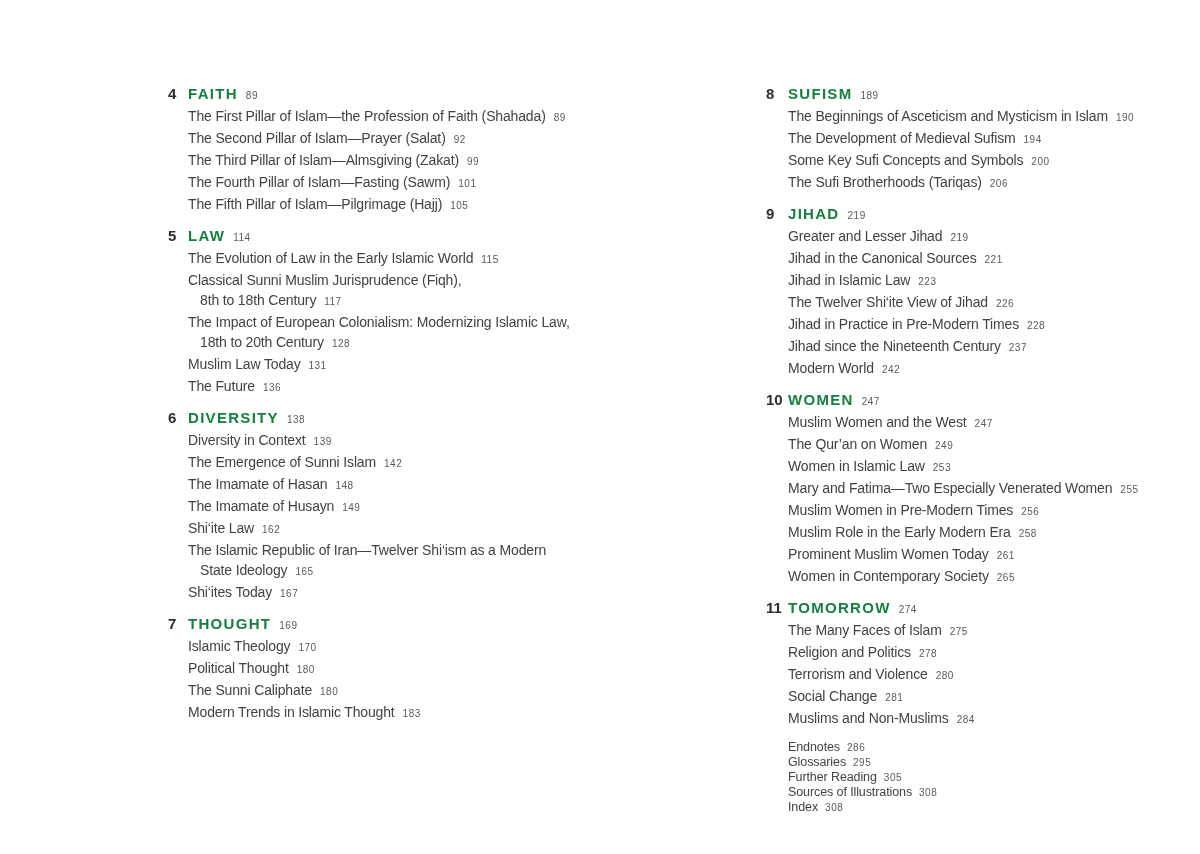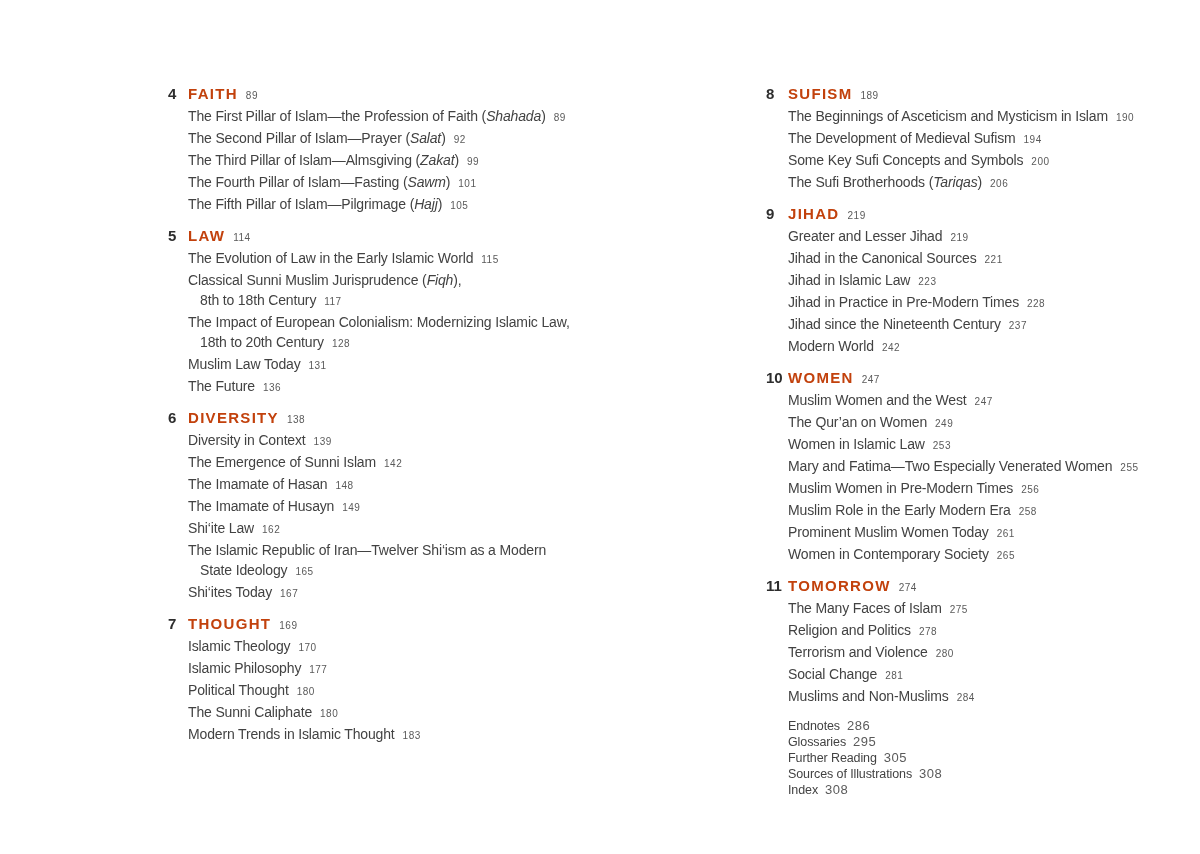--- a/index.html
+++ b/index.html
@@ -11,30 +11,30 @@
     color:#424242;
     overflow:hidden;
   }
   .col{position:absolute;top:84px;}
   .col-left{left:168px;width:500px;}
   .col-right{left:766px;width:420px;}
   .chapter{margin-bottom:10px;}
   .chap-head{display:flex;align-items:baseline;line-height:20px;white-space:nowrap;}
   .chap-num{flex:0 0 20px;font-weight:bold;font-size:15px;color:#2d2d2d;}
   .col-right .chap-num{flex:0 0 22px;}
-  .chap-title{font-weight:bold;font-size:15px;letter-spacing:1.3px;color:#c2410c;}
+  .chap-title{font-weight:bold;font-size:15px;letter-spacing:1.3px;color:#15803d;}
   .entries{padding-left:20px;}
   .col-right .entries{padding-left:22px;}
   .entry{line-height:20px;font-size:14px;letter-spacing:-0.15px;white-space:nowrap;}
   .entry.cont{padding-left:12px;}
-  .it{font-style:italic;}
+  .it{}
   .pnum{font-size:10px;color:#5a5a5a;margin-left:8px;letter-spacing:0.5px;}
   .backmatter{margin-top:8px;padding-left:22px;}
   .bm-row{line-height:15px;font-size:12.5px;letter-spacing:-0.1px;white-space:nowrap;}
-  .bm-row .pnum{font-size:13px;margin-left:7px;}
+  .bm-row .pnum{font-size:10px;margin-left:7px;}
 </style>
 </head>
 <body>
 
 <div class="page">
   <div class="col col-left">
       <div class="chapter">
         <div class="chap-head">
           <span class="chap-num">4</span>
           <span class="chap-title">FAITH</span>
@@ -82,21 +82,20 @@
         </div>
       </div>
       <div class="chapter">
         <div class="chap-head">
           <span class="chap-num">7</span>
           <span class="chap-title">THOUGHT</span>
           <span class="pnum">169</span>
         </div>
         <div class="entries">
           <div class="entry"><span class="etext"><span>Islamic Theology</span></span><span class="pnum">170</span></div>
-          <div class="entry"><span class="etext"><span>Islamic Philosophy</span></span><span class="pnum">177</span></div>
           <div class="entry"><span class="etext"><span>Political Thought</span></span><span class="pnum">180</span></div>
           <div class="entry"><span class="etext"><span>The Sunni Caliphate</span></span><span class="pnum">180</span></div>
           <div class="entry"><span class="etext"><span>Modern Trends in Islamic Thought</span></span><span class="pnum">183</span></div>
         </div>
       </div>
     </div>
   <div class="col col-right">
       <div class="chapter">
         <div class="chap-head">
           <span class="chap-num">8</span>
@@ -113,20 +112,21 @@
       <div class="chapter">
         <div class="chap-head">
           <span class="chap-num">9</span>
           <span class="chap-title">JIHAD</span>
           <span class="pnum">219</span>
         </div>
         <div class="entries">
           <div class="entry"><span class="etext"><span>Greater and Lesser Jihad</span></span><span class="pnum">219</span></div>
           <div class="entry"><span class="etext"><span>Jihad in the Canonical Sources</span></span><span class="pnum">221</span></div>
           <div class="entry"><span class="etext"><span>Jihad in Islamic Law</span></span><span class="pnum">223</span></div>
+          <div class="entry"><span class="etext"><span>The Twelver Shi‘ite View of Jihad</span></span><span class="pnum">226</span></div>
           <div class="entry"><span class="etext"><span>Jihad in Practice in Pre-Modern Times</span></span><span class="pnum">228</span></div>
           <div class="entry"><span class="etext"><span>Jihad since the Nineteenth Century</span></span><span class="pnum">237</span></div>
           <div class="entry"><span class="etext"><span>Modern World</span></span><span class="pnum">242</span></div>
         </div>
       </div>
       <div class="chapter">
         <div class="chap-head">
           <span class="chap-num">10</span>
           <span class="chap-title">WOMEN</span>
           <span class="pnum">247</span>

